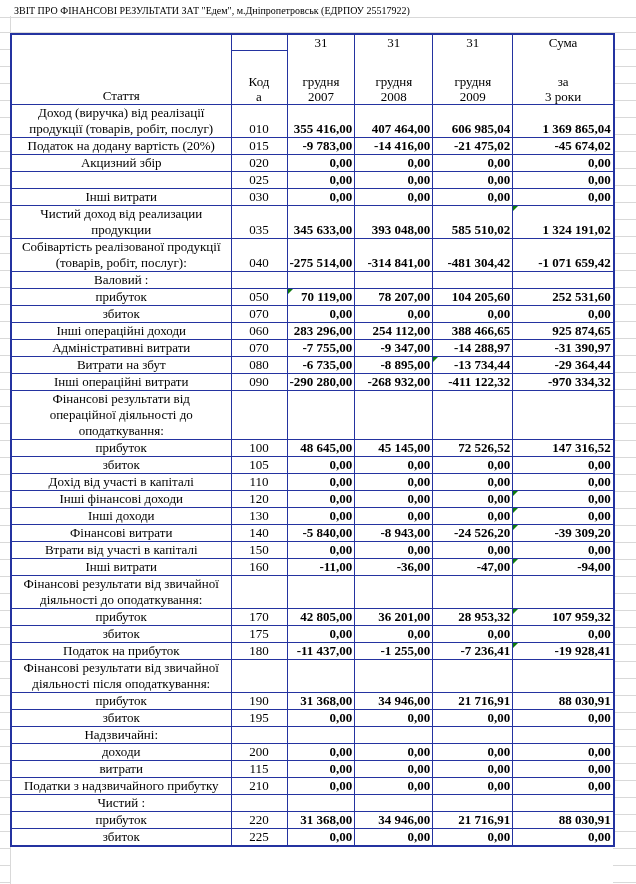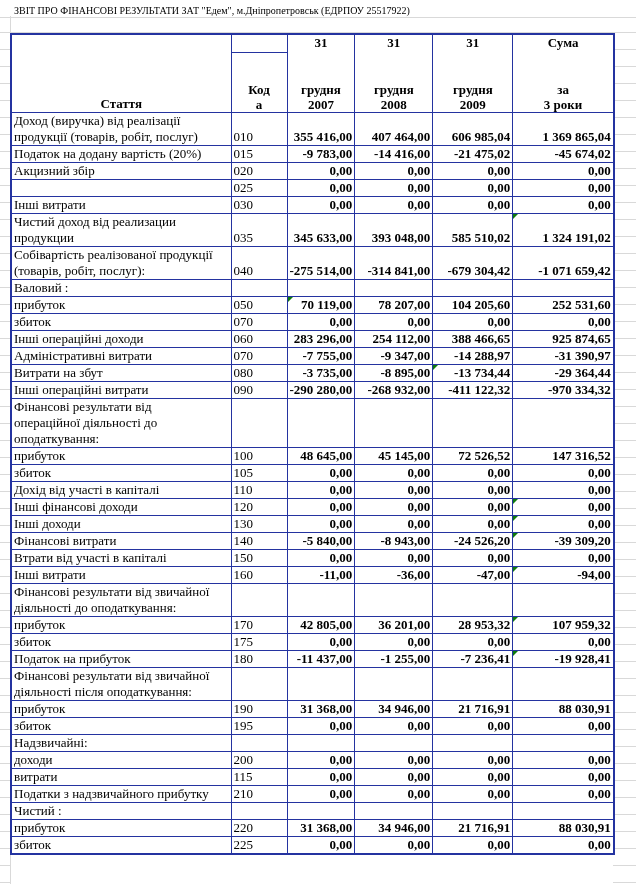--- a/index.html
+++ b/index.html
@@ -24,36 +24,36 @@
     border-collapse:collapse;table-layout:fixed;
     border:2px solid #2433A0;
     font-size:13px;
   }
   #report-table th,#report-table td{
     border:1px solid #2433A0;
     padding:0 2px;overflow:hidden;
   }
   col.c-article{width:220px;} col.c-code{width:56px;}
   col.c-y1{width:62px;} col.c-y2{width:78px;} col.c-y3{width:80px;} col.c-sum{width:101px;}
-  thead th{font-weight:bold;text-align:center;vertical-align:bottom;background:#fff;}
+  thead th{font-weight:normal;text-align:center;vertical-align:bottom;background:#fff;}
   tr.h1{height:15px;} tr.h2{height:49px;}
   th.article-h{vertical-align:bottom;padding-bottom:1px;}
   th.period-h div,th.total-h div{line-height:15px;}
-  .pd-month,.tot-l2{margin-top:32px;}
+  .pd-month,.tot-l2{margin-top:24px;}
   th.code-h div{line-height:15px;}
   
   tr.data{height:17px;}
   td.label{
-    text-align:left;vertical-align:bottom;line-height:16px;padding-left:3px;
+    text-align:center;vertical-align:bottom;line-height:16px;padding-left:3px;
     border-top-width:2px;border-bottom-width:2px;border-right-width:2px;
   }
   td.label.indent{padding-left:30px;}
   td.label.bold{font-weight:normal;}
   td.label.spacer{padding-top:17px;}
-  td.code{text-align:left;vertical-align:bottom;line-height:16px;padding-bottom:1px;}
+  td.code{text-align:center;vertical-align:bottom;line-height:16px;padding-bottom:1px;}
   td.val{
     text-align:right;vertical-align:bottom;font-weight:bold;line-height:16px;
     padding-right:3px;white-space:nowrap;position:relative;
   }
   td.val .tri{
     position:absolute;left:0;top:0;width:0;height:0;display:block;
     border-top:5px solid #0E7A0E;border-right:5px solid transparent;
   }
 </style>
 </head>
@@ -154,21 +154,21 @@
         <td class="val">345 633,00</td>
         <td class="val">393 048,00</td>
         <td class="val">585 510,02</td>
         <td class="val">1 324 191,02<span class="tri"></span></td>
       </tr>
       <tr class="data">
         <td class="label">Собівартість реалізованої продукції<br>(товарів, робіт, послуг):</td>
         <td class="code">040</td>
         <td class="val">-275 514,00</td>
         <td class="val">-314 841,00</td>
-        <td class="val">-679 304,42</td>
+        <td class="val">-481 304,42</td>
         <td class="val">-1 071 659,42</td>
       </tr>
       <tr class="data section">
         <td class="label bold">Валовий :</td>
         <td class="code"></td>
         <td class="val"></td>
         <td class="val"></td>
         <td class="val"></td>
         <td class="val"></td>
       </tr>
@@ -200,21 +200,21 @@
         <td class="label">Адміністративні витрати</td>
         <td class="code">070</td>
         <td class="val">-7 755,00</td>
         <td class="val">-9 347,00</td>
         <td class="val">-14 288,97</td>
         <td class="val">-31 390,97</td>
       </tr>
       <tr class="data">
         <td class="label">Витрати на збут</td>
         <td class="code">080</td>
-        <td class="val">-3 735,00</td>
+        <td class="val">-6 735,00</td>
         <td class="val">-8 895,00</td>
         <td class="val">-13 734,44<span class="tri"></span></td>
         <td class="val">-29 364,44</td>
       </tr>
       <tr class="data">
         <td class="label">Інші операційні витрати</td>
         <td class="code">090</td>
         <td class="val">-290 280,00</td>
         <td class="val">-268 932,00</td>
         <td class="val">-411 122,32</td>

